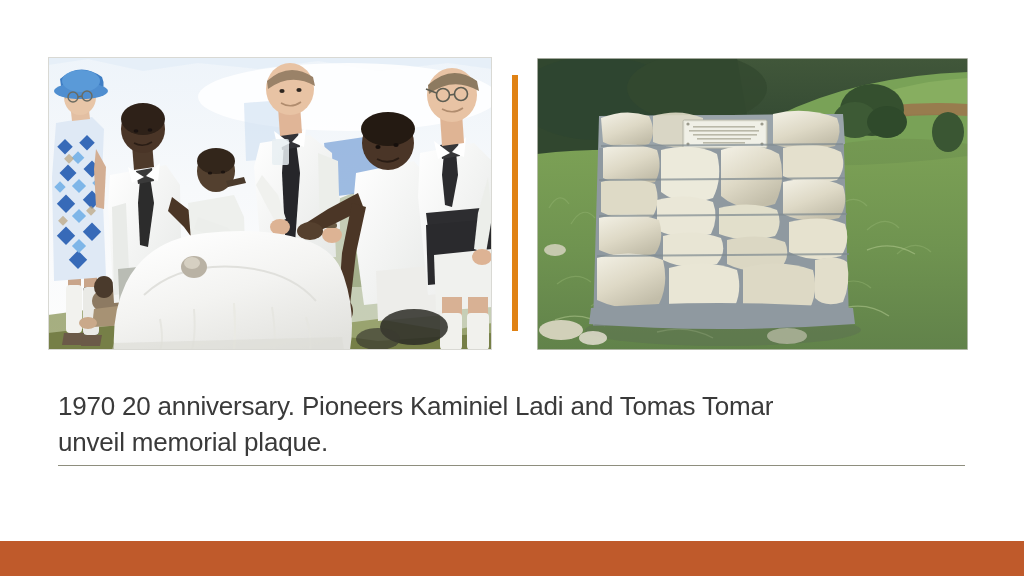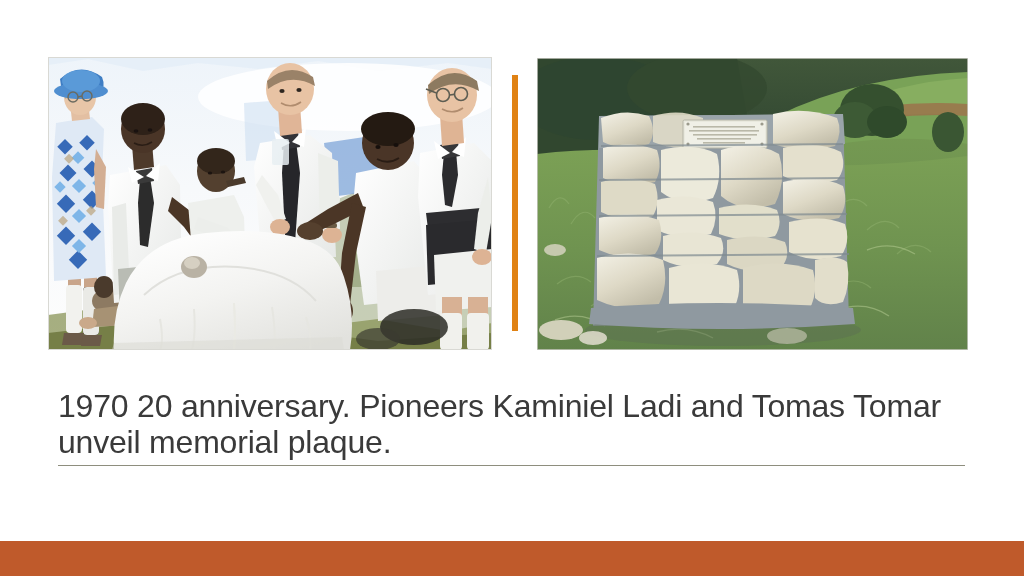--- a/index.html
+++ b/index.html
@@ -49,21 +49,21 @@
     width: 6px;
     height: 256px;
   }
 
   
   #caption {
     position: absolute;
     left: 58px;
     top: 388px;
     width: 900px;
-    font-size: 32px;
+    font-size: 26px;
     line-height: 36px;
     color: #3a3a3a;
     font-family: "Liberation Sans", sans-serif;
     letter-spacing: -0.2px;
     white-space: pre-line;
   }
 
   
   #caption-rule {
     position: absolute;

